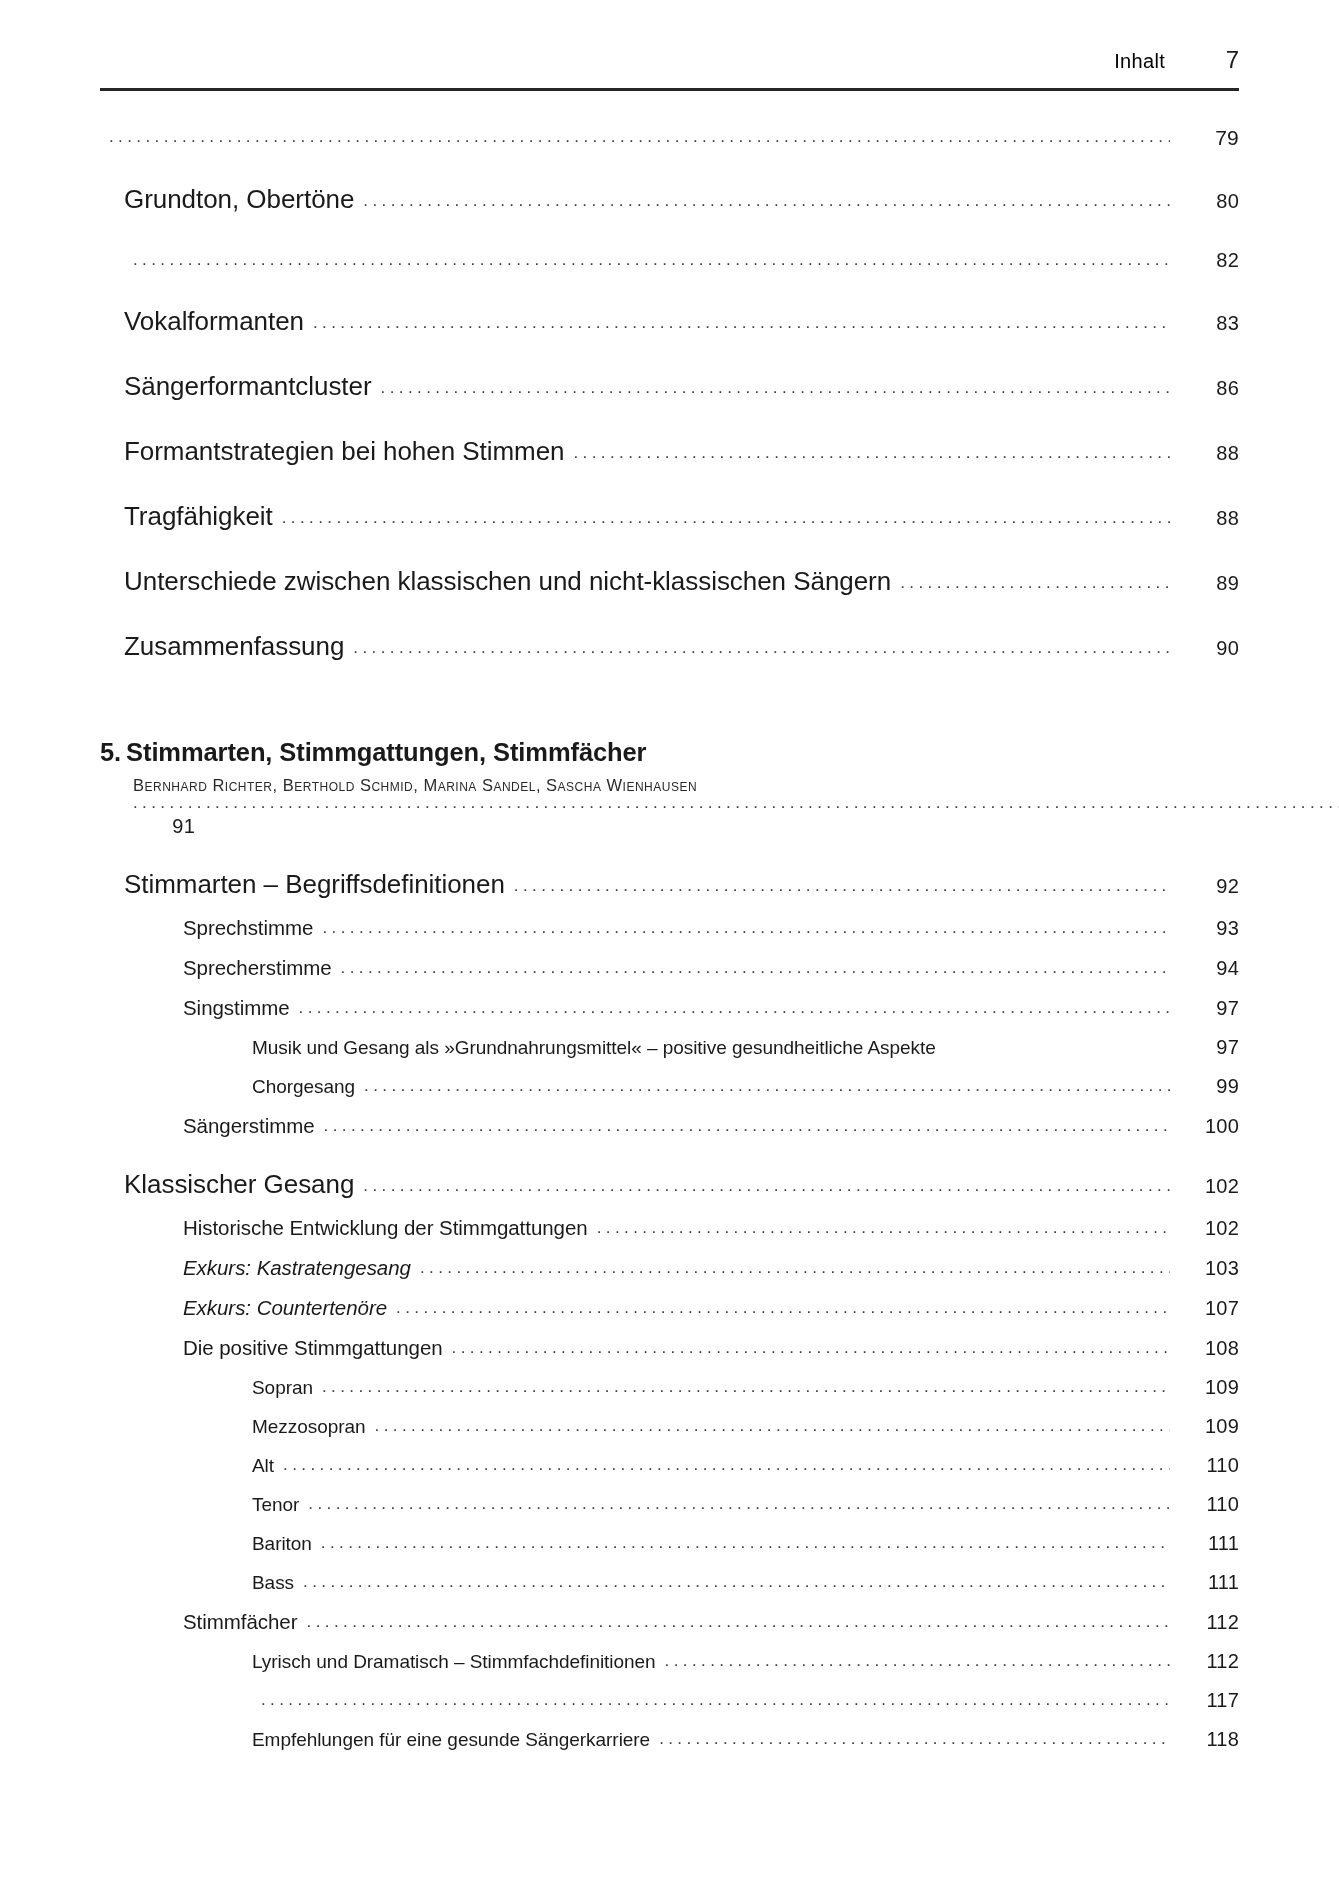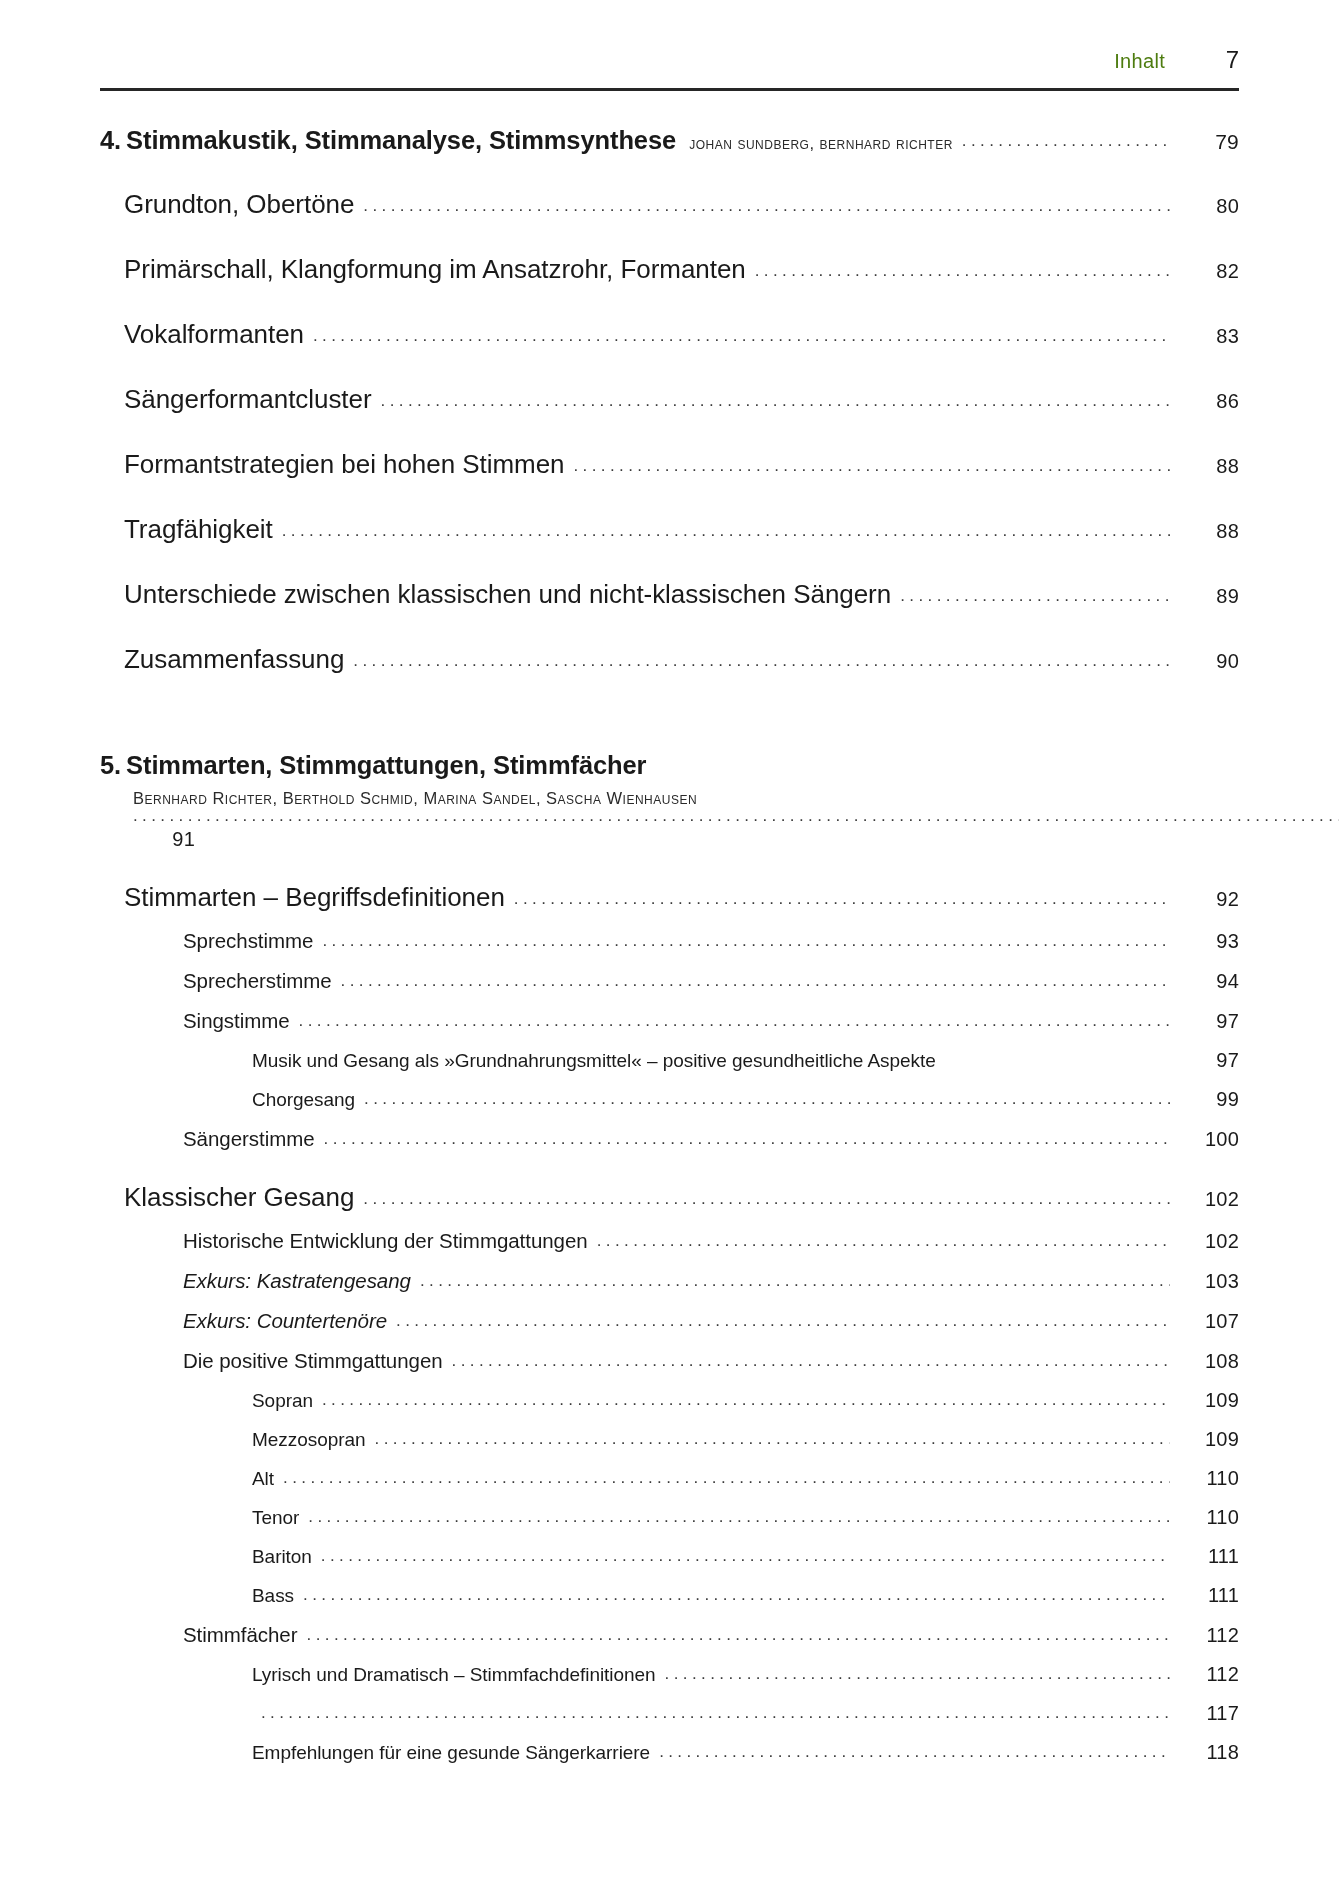--- a/index.html
+++ b/index.html
@@ -22,21 +22,21 @@
     position:absolute;
     left:100px; right:100px;
     top:46px;
     display:flex;
     align-items:baseline;
     justify-content:flex-end;
   }
   .runhead .label {
     font-size:20px;
     letter-spacing:0.3px;
-    color:#4d7c0f;
+    color:#000000;
     text-align:right;
   }
   .runhead .folio {
     font-size:24px;
     margin-left:48px;
     min-width:26px;
     text-align:right;
     color:#1a1a1a;
   }
   .rule {
@@ -136,31 +136,29 @@
 
   <div class="runhead">
     <span class="label">Inhalt</span>
     <span class="folio">7</span>
   </div>
   <div class="rule"></div>
 
   <div class="toc" id="toc-root">
       <div class="chapter ch4">
         <div class="row chap-row">
-          <span class="txt chap-title"><span class="num">4.</span><span>Stimmakustik, Stimmanalyse, Stimmsynthese</span><span class="authors">Johan Sundberg, Bernhard Richter</span></span>
           <span class="dots">........................................................................................................................................................................................................</span>
           <span class="pg">79</span>
         </div>
         <div class="row lvl2">
           <span class="txt">Grundton, Obertöne</span>
           <span class="dots">........................................................................................................................................................................................................</span>
           <span class="pg">80</span>
         </div>
         <div class="row lvl2">
-          <span class="txt">Primärschall, Klangformung im Ansatzrohr, Formanten</span>
           <span class="dots">........................................................................................................................................................................................................</span>
           <span class="pg">82</span>
         </div>
         <div class="row lvl2">
           <span class="txt">Vokalformanten</span>
           <span class="dots">........................................................................................................................................................................................................</span>
           <span class="pg">83</span>
         </div>
         <div class="row lvl2">
           <span class="txt">Sängerformantcluster</span>

